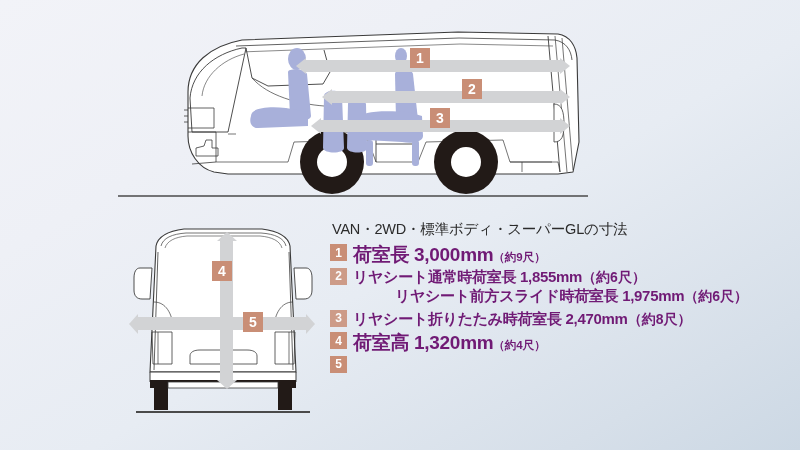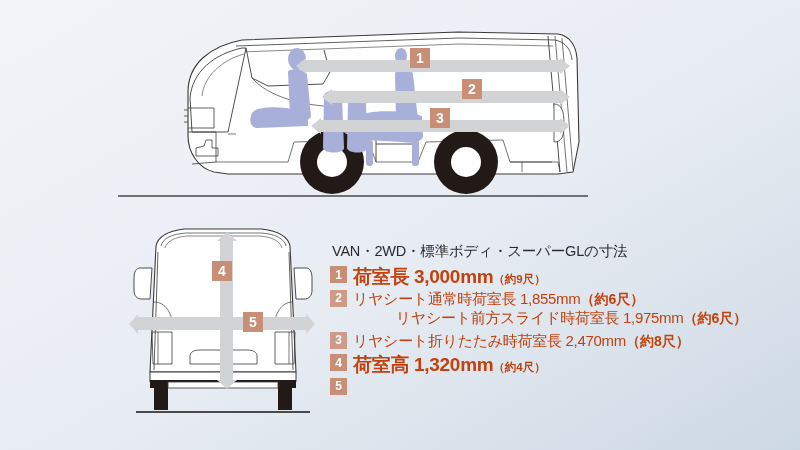--- a/index.html
+++ b/index.html
@@ -29,32 +29,32 @@
   .arrow-v::after{bottom:-9px;transform:translateX(-50%);border-top:9px solid #d2d3d5;}
 
   .badge{
     position:absolute;background:#c98e76;color:#fff;
     font-weight:bold;text-align:center;line-height:1;
     display:flex;align-items:center;justify-content:center;
   }
   .badge-d{width:20px;height:20px;font-size:14px;}
 
   
-  #spec-panel{position:absolute;left:330px;top:242px;width:460px;}
+  #spec-panel{position:absolute;left:330px;top:220px;width:460px;}
   #spec-title{font-size:14.5px;color:#2b2b2b;letter-spacing:-.2px;margin:0 0 5px 2px;}
   .spec-row{display:flex;align-items:flex-start;margin-bottom:2px;}
   .spec-badge{
     flex:0 0 auto;width:17px;height:17px;background:#c98e76;color:#fff;
     font-size:12px;font-weight:bold;display:flex;align-items:center;justify-content:center;
     margin-right:6px;
   }
   .spec-badge.b2,.spec-badge.b3{opacity:.85;}
-  .spec-text{color:#c2410c;line-height:1.15;}
+  .spec-text{color:#701a75;line-height:1.15;}
   .big{font-size:19px;font-weight:bold;letter-spacing:-.3px;}
-  .mid{font-size:15px;font-weight:normal;letter-spacing:-.3px;}
+  .mid{font-size:15px;font-weight:bold;letter-spacing:-.3px;}
   .sub{font-size:11.5px;font-weight:bold;}
   .subsmall{font-size:14px;font-weight:bold;}
   .indent{margin-left:23px;justify-content:center;}
   .r2{margin-bottom:1px;}
   .gap{margin-top:4px;}
 </style>
 </head>
 <body>
 
 <div class="stage">

